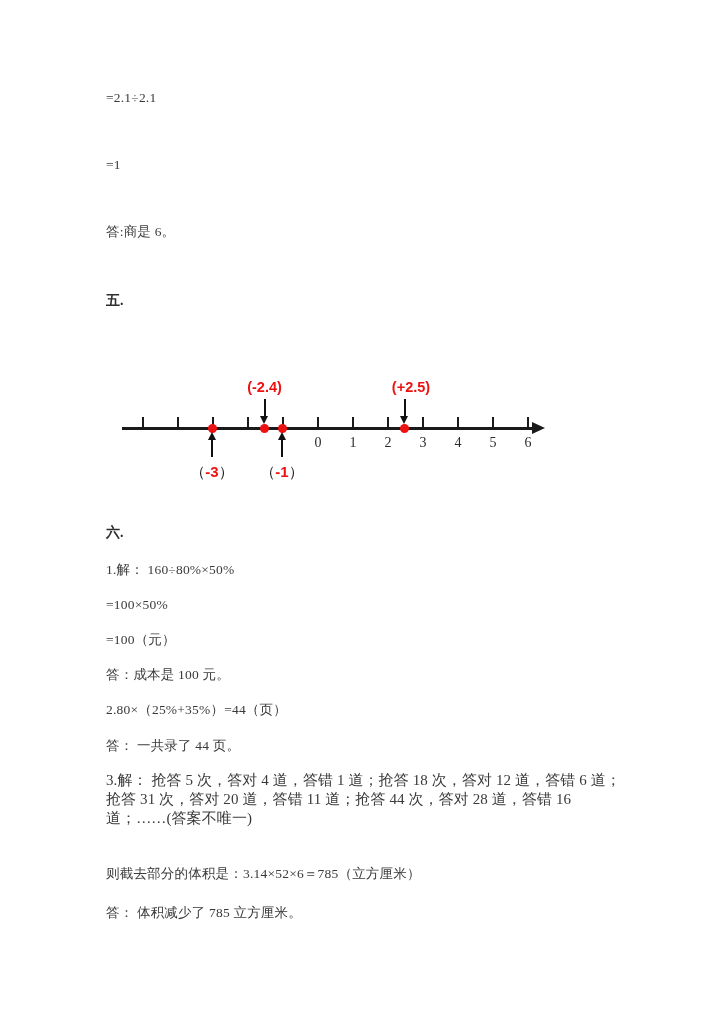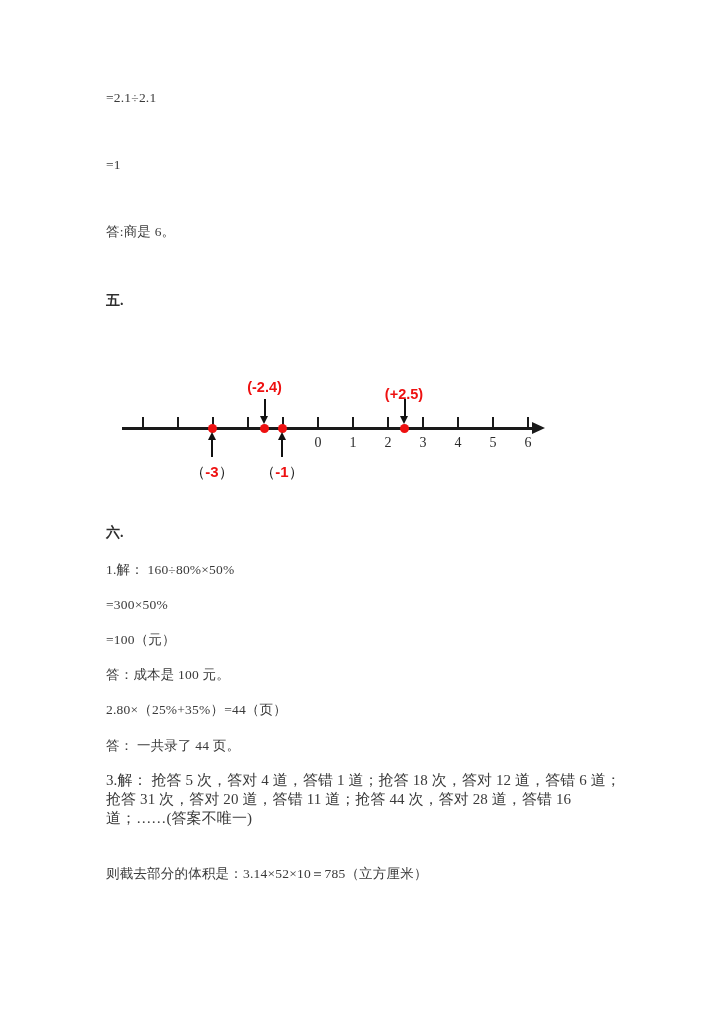--- a/index.html
+++ b/index.html
@@ -203,38 +203,39 @@
       </div>
     <div id="dots">
         <div class="dot" style="left: 102px;"></div>
         <div class="dot" style="left: 154.5px;"></div>
         <div class="dot" style="left: 172px;"></div>
         <div class="dot" style="left: 294.5px;"></div>
       </div>
     <div id="labels-above">
         <div class="lbl-top" style="left: 154.5px;">(-2.4)</div>
         <div class="arrow-down" style="left: 154.5px;"></div>
-        <div class="lbl-top" style="left: 294px; margin-top: 7px;">(+2.5)</div>
+        <div class="lbl-top" style="left: 301px;">(+2.5)</div>
         <div class="arrow-down" style="left: 294.5px;"></div>
       </div>
     <div id="labels-below">
         <div class="arrow-up" style="left: 102px;"></div>
         <div class="lbl-bottom" style="left: 102px;"><span class="paren">（</span><span class="num">-3</span><span class="paren">）</span></div>
         <div class="arrow-up" style="left: 172px;"></div>
         <div class="lbl-bottom" style="left: 172px;"><span class="paren">（</span><span class="num">-1</span><span class="paren">）</span></div>
       </div>
   </div>
 
   <div class="sec-head" style="top:524px;">六.</div>
 
   <div class="line" style="top:560px;">1.解： 160÷80%×50%</div>
-  <div class="line" style="top:595px;">=300×50%</div>
+  <div class="line" style="top:595px;">=100×50%</div>
   <div class="line" style="top:630px;">=100（元）</div>
   <div class="line" style="top:665px;">答：成本是 100 元。</div>
 
   <div class="line" style="top:700px;">2.80×（25%+35%）=44（页）</div>
   <div class="line" style="top:736px;">答： 一共录了 44 页。</div>
 
   <div class="para" style="top:771px;">3.解： 抢答 5 次，答对 4 道，答错 1 道；抢答 18 次，答对 12 道，答错 6 道；抢答 31 次，答对 20 道，答错 11 道；抢答 44 次，答对 28 道，答错 16 道；……(答案不唯一)</div>
 
-  <div class="line" style="top:864px;">则截去部分的体积是：3.14×52×10＝785（立方厘米）</div>
+  <div class="line" style="top:864px;">则截去部分的体积是：3.14×52×6＝785（立方厘米）</div>
+  <div class="line" style="top:903px;">答： 体积减少了 785 立方厘米。</div>
 
 </div>
 
 </body></html>

